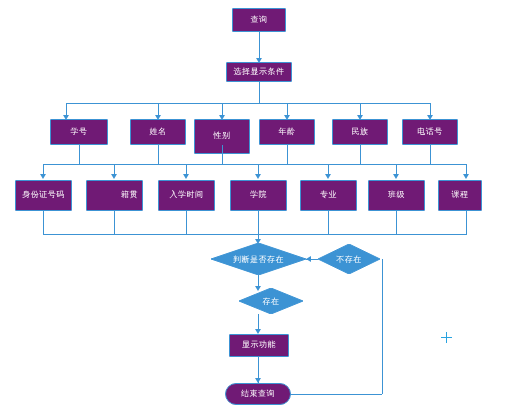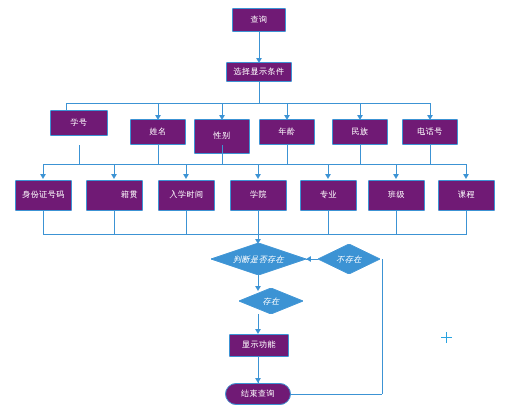--- a/index.html
+++ b/index.html
@@ -33,21 +33,20 @@
   }
   .node.rect {
     border-radius: 1px;
   }
   .node.pill {
     border-radius: 12px;
     font-family: Liberation Mono, monospace;
   }
   .diamond-wrap {
     position: absolute;
-    font-style: italic;
   }
   .diamond-wrap .dshape {
     position: absolute;
     left: 0;
     top: 0;
     width: 100%;
     height: 100%;
   }
   .diamond-wrap .dlabel {
     position: absolute;
@@ -123,21 +122,21 @@
   <div class="arrow-down" style="left:155px; top:115px;"></div>
   <div class="line v" style="left:222px; top:103px; height:14px;"></div>
   <div class="arrow-down" style="left:219px; top:115px;"></div>
   <div class="line v" style="left:287px; top:103px; height:14px;"></div>
   <div class="arrow-down" style="left:284px; top:115px;"></div>
   <div class="line v" style="left:360px; top:103px; height:14px;"></div>
   <div class="arrow-down" style="left:357px; top:115px;"></div>
   <div class="line v" style="left:430px; top:103px; height:14px;"></div>
   <div class="arrow-down" style="left:427px; top:115px;"></div>
 
-  <div class="node rect" style="left:50px; top:110px; width:58px; height:26px;">学号</div>
+  <div class="node rect" style="left:50px; top:119px; width:58px; height:26px;">学号</div>
   <div class="node rect" style="left:130px; top:119px; width:56px; height:26px;">姓名</div>
   <div class="node rect" style="left:194px; top:119px; width:56px; height:35px;">性别</div>
   <div class="node rect" style="left:259px; top:119px; width:56px; height:26px;">年龄</div>
   <div class="node rect" style="left:332px; top:119px; width:56px; height:26px;">民族</div>
   <div class="node rect" style="left:402px; top:119px; width:56px; height:26px;">电话号</div>
 
   <div class="line v" style="left:79px; top:145px; height:19px;"></div>
   <div class="line v" style="left:158px; top:145px; height:19px;"></div>
   <div class="line v" style="left:222px; top:145px; height:19px;"></div>
   <div class="line v" style="left:287px; top:145px; height:19px;"></div>
@@ -159,21 +158,21 @@
   <div class="arrow-down" style="left:393px; top:174px;"></div>
   <div class="line v" style="left:466px; top:164px; height:13px;"></div>
   <div class="arrow-down" style="left:463px; top:174px;"></div>
 
   <div class="node rect" style="left:15px; top:180px; width:57px; height:31px;">身份证号码</div>
   <div class="node rect" style="left:86px; top:180px; width:57px; height:31px;padding-left:30px;">籍贯</div>
   <div class="node rect" style="left:158px; top:180px; width:57px; height:31px;">入学时间</div>
   <div class="node rect" style="left:230px; top:180px; width:57px; height:31px;">学院</div>
   <div class="node rect" style="left:368px; top:180px; width:57px; height:31px;">班级</div>
   <div class="node rect" style="left:300px; top:180px; width:57px; height:31px;">专业</div>
-  <div class="node rect" style="left:438px; top:180px; width:57px; height:31px;">课程</div>
+  <div class="node rect" style="left:438px; top:180px; width:44px; height:31px;">课程</div>
 
   <div class="line v" style="left:43px; top:211px; height:23px;"></div>
   <div class="line v" style="left:114px; top:211px; height:23px;"></div>
   <div class="line v" style="left:186px; top:211px; height:23px;"></div>
   <div class="line v" style="left:258px; top:211px; height:23px;"></div>
   <div class="line v" style="left:328px; top:211px; height:23px;"></div>
   <div class="line v" style="left:396px; top:211px; height:23px;"></div>
   <div class="line v" style="left:466px; top:211px; height:23px;"></div>
   <div class="line h" style="left:43px; top:234px; width:424px;"></div>
   <div class="line v" style="left:258px; top:234px; height:7px;"></div>

